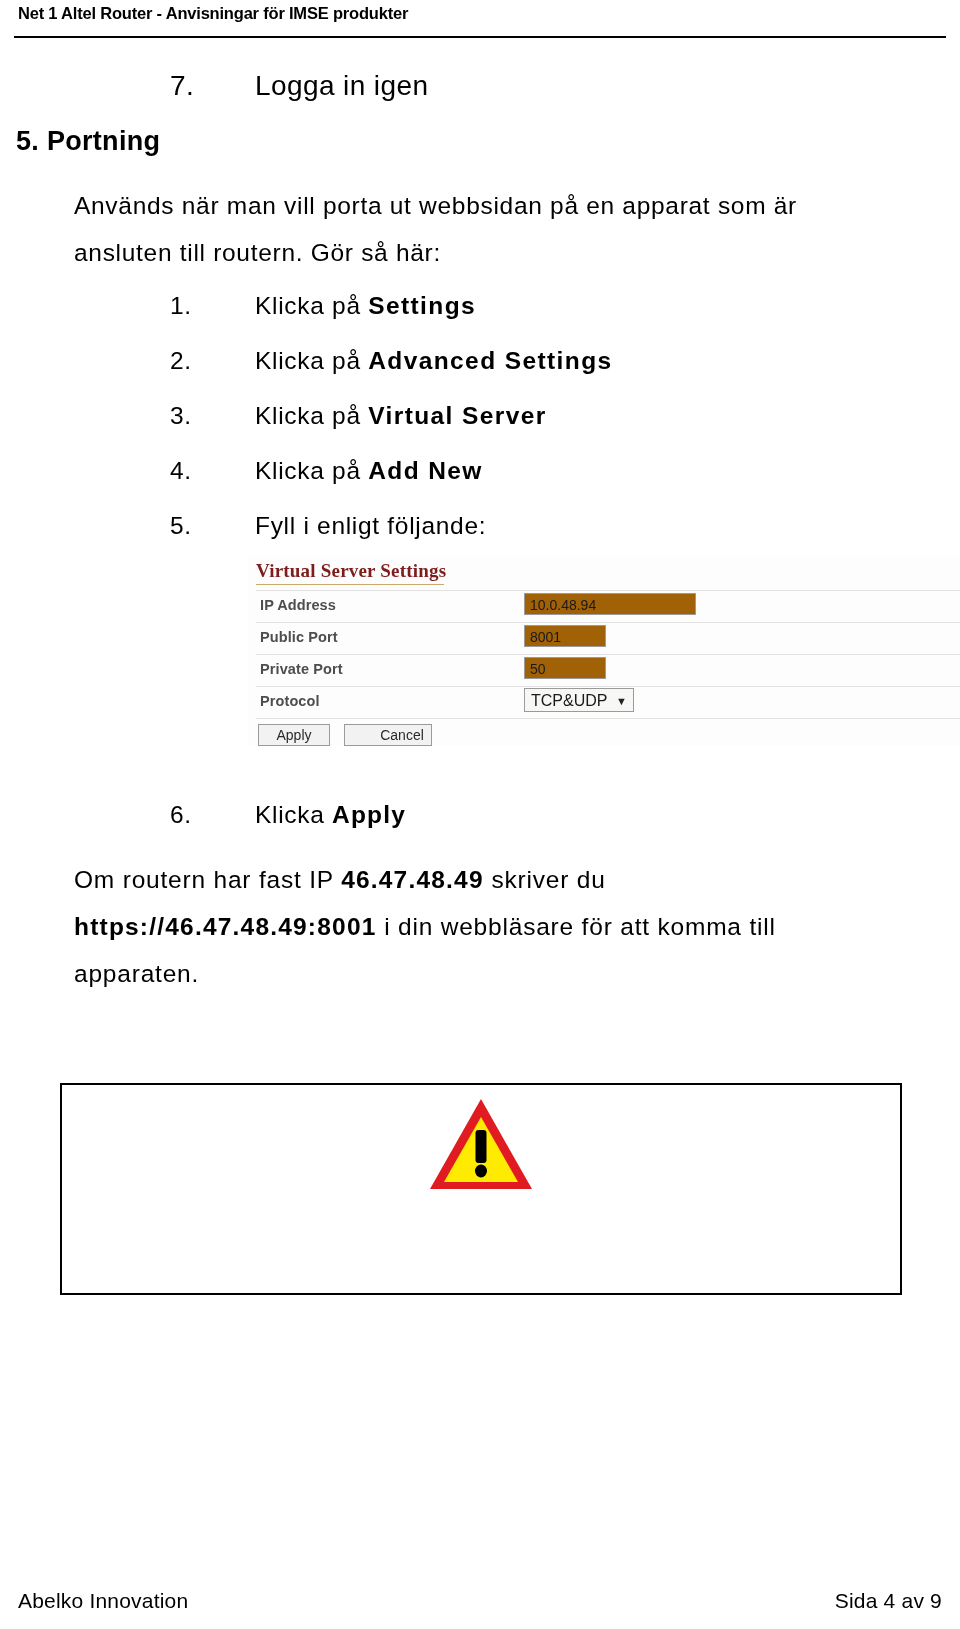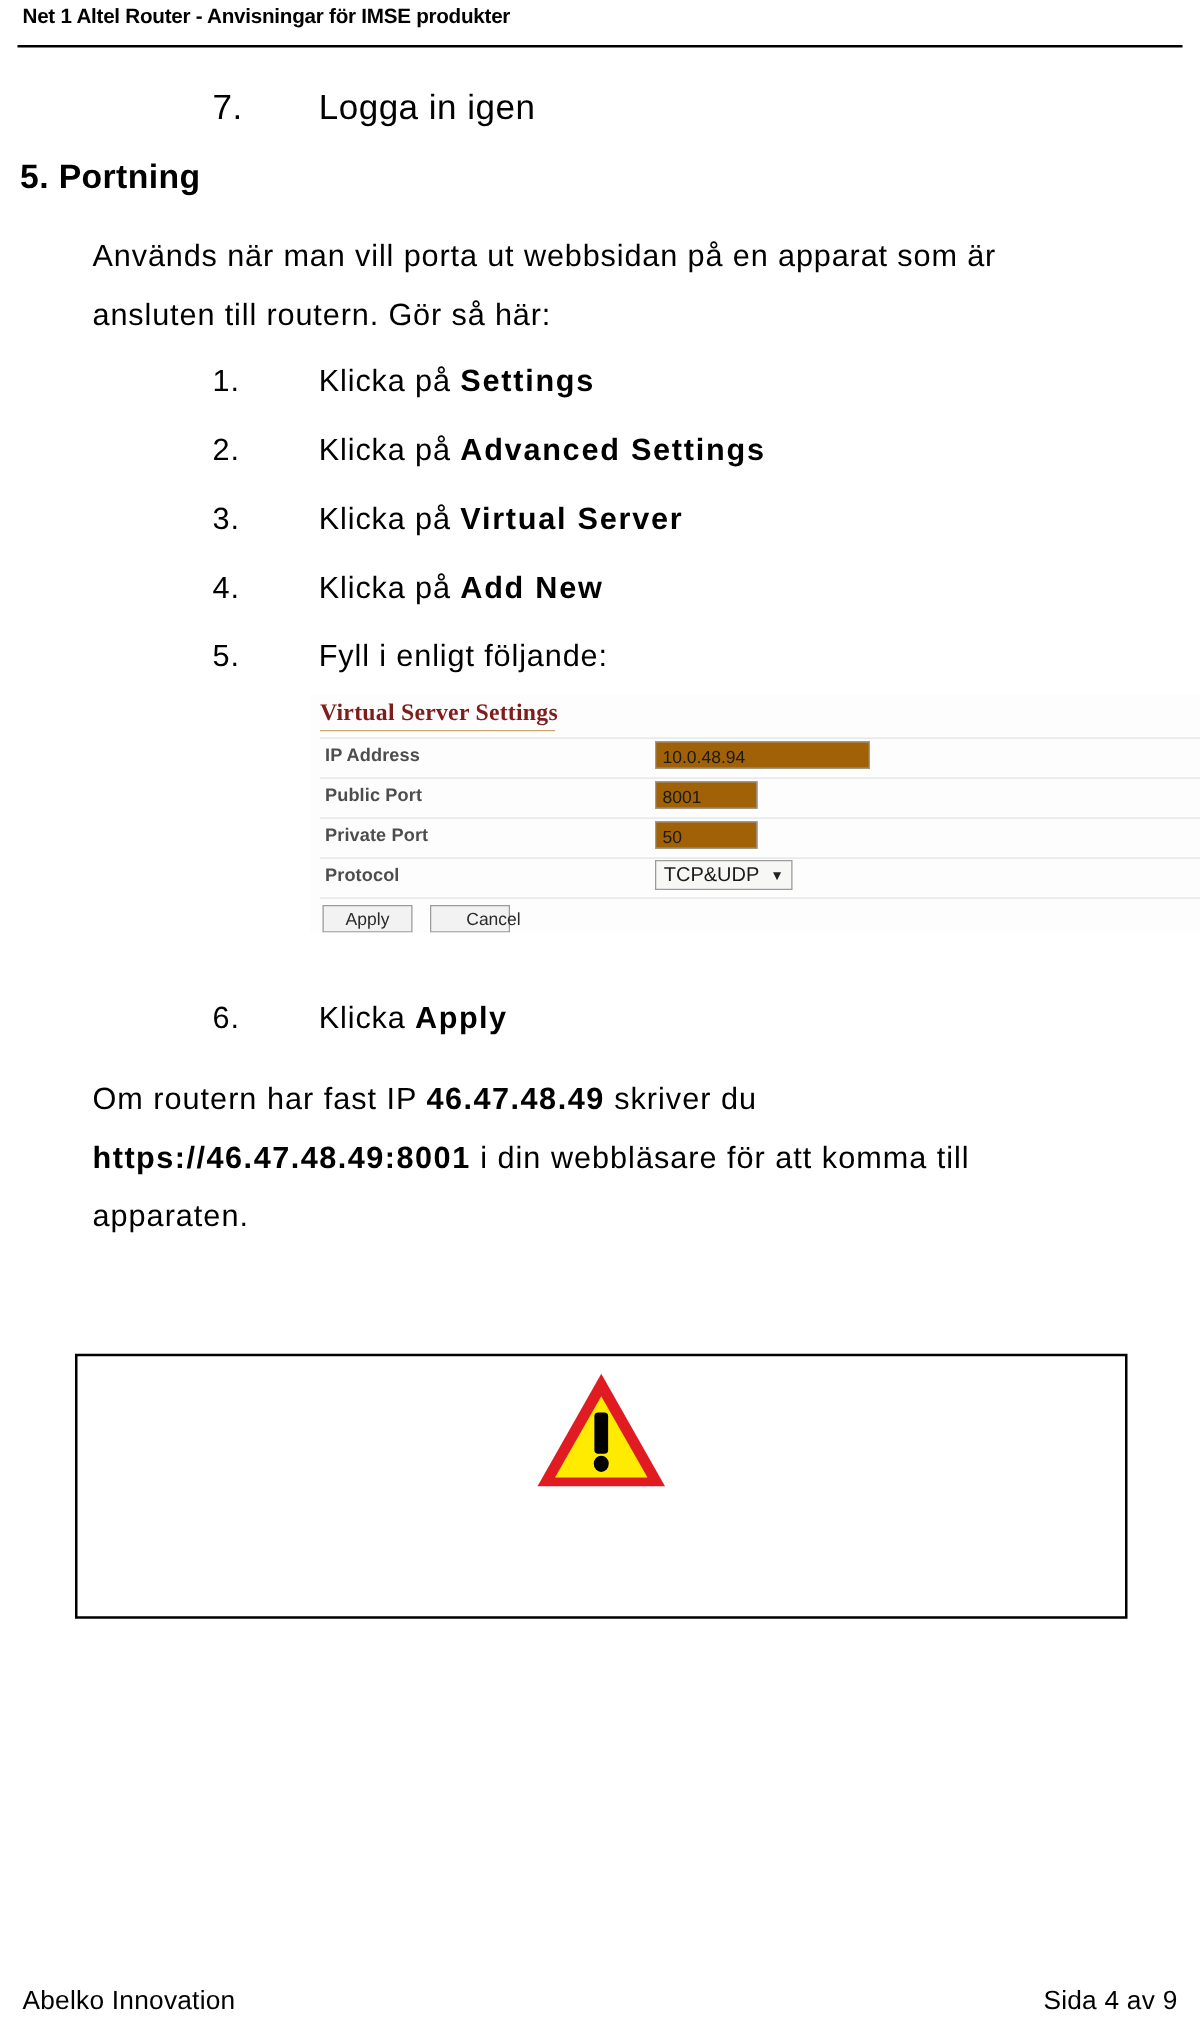--- a/index.html
+++ b/index.html
@@ -345,21 +345,21 @@
       <div class="rs-label">Protocol</div>
       <div class="rs-select" style="left:276px; width:110px;">
         <span>TCP&amp;UDP</span>
         <span class="caret">▼</span>
       </div>
     </div>
 
     <div class="rs-row" style="top:162px;">
       <div class="rs-row-sep"></div>
       <div class="rs-btn" style="left:10px; top:6px; width:72px;">Apply</div>
-      <div class="rs-btn" style="left:96px; top:6px; width:64px;padding-left:28px;">Cancel</div>
+      <div class="rs-btn" style="left:96px; top:6px; width:88px;padding-left:28px;">Cancel</div>
     </div>
   </div>
 
   <div class="step6">
     <span class="num">6.</span><span>Klicka </span><b>Apply</b>
   </div>
 
   <div class="note-para">
     <span>Om routern har fast IP </span><b>46.47.48.49</b><span> skriver du</span>
     <b>https://46.47.48.49:8001</b><span> i din webbläsare för att komma till</span>

